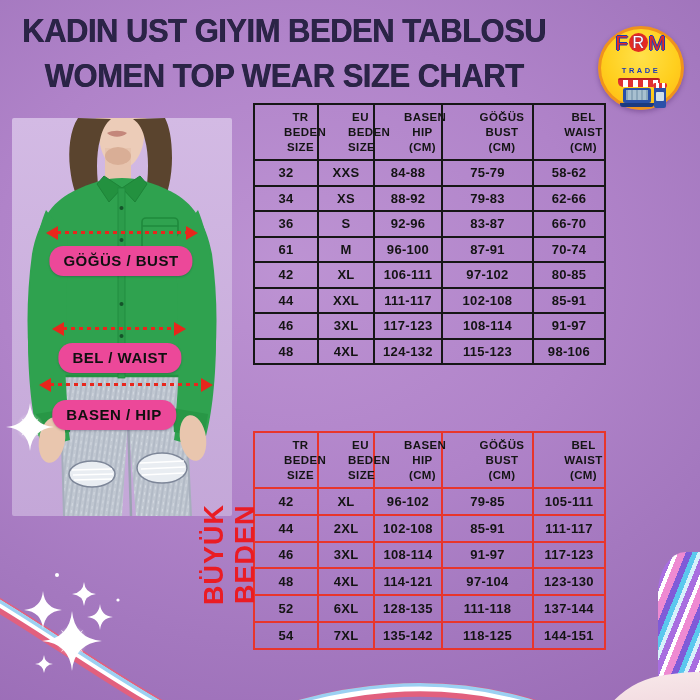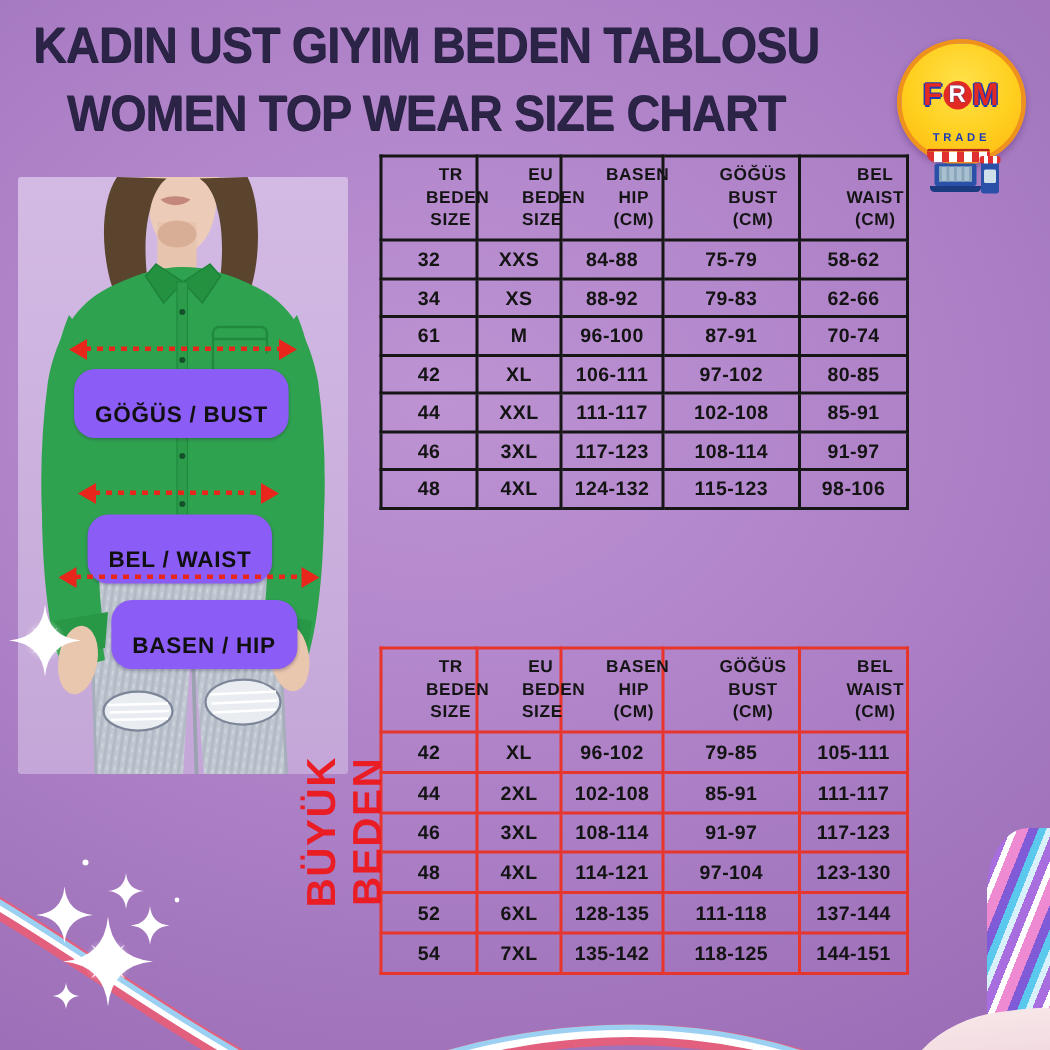--- a/index.html
+++ b/index.html
@@ -15,21 +15,21 @@
     color:#2b2447; letter-spacing:-0.5px; transform:scaleY(1.08); transform-origin:top center;
     text-shadow:0.5px 0.5px 0 #241e3c;
   }
   
   .logo {
     position:absolute; left:598px; top:26px; width:86px; height:84px; z-index:7;
     border-radius:50%; border:3px solid #ef921d; box-sizing:border-box;
     background: radial-gradient(circle at 50% 35%, #ffe14a 0%, #ffcf1e 55%, #ffb413 100%);
     text-align:center; box-shadow:0 2px 5px rgba(60,20,90,.35);
   }
-  .logo-letters { margin-top:24px; font-weight:700; font-size:21px; line-height:21px; letter-spacing:1px; }
+  .logo-letters { margin-top:3px; font-weight:400; font-size:21px; line-height:21px; letter-spacing:1px; }
   .logo-letters .lf, .logo-letters .lm { color:#e22a22; text-shadow:-1px 0 #1c3ab8, 1px 0 #1c3ab8, 0 -1px #1c3ab8, 0 1px #1c3ab8; }
   .logo-letters .lr {
     display:inline-block; width:19px; height:19px; line-height:19px; border-radius:50%;
     background:#e22a22; color:#fff; text-shadow:0 0 1px #1c3ab8; font-size:16px; vertical-align:2px;
   }
   .logo-trade { font-size:7.5px; font-weight:bold; color:#1c3ab8; letter-spacing:2.5px; margin-top:13px; }
   .shop-icon { position:relative; width:50px; height:32px; margin:3px auto 0; }
   .shop-awning { position:absolute; left:2px; top:0; width:42px; height:9px; border-radius:2px 2px 5px 5px;
     background:repeating-linear-gradient(90deg,#e03030 0 5px,#ffffff 5px 10px); border-top:2px solid #b82020; box-sizing:border-box;}
   .shop-laptop { position:absolute; left:7px; top:10px; width:28px; height:15px; background:#2a50a8; border-radius:2px; }
@@ -42,22 +42,22 @@
   .shop-stall-win { position:absolute; left:2px; top:6px; width:8px; height:9px; background:#cfe0ea; border-radius:1px; }
   
   .photo { position:absolute; left:12px; top:118px; width:220px; height:398px; z-index:1; border-radius:2px; overflow:hidden; }
   
   .measure-arrow { position:absolute; height:3px; z-index:5;
     background:repeating-linear-gradient(90deg,#e8261c 0 4px, rgba(0,0,0,0) 4px 8px); }
   .measure-arrow .ah { position:absolute; top:-5px; width:0; height:0; border-top:7px solid transparent; border-bottom:7px solid transparent; }
   .measure-arrow .ah-left  { left:-11px;  border-right:12px solid #e8261c; }
   .measure-arrow .ah-right { right:-11px; border-left:12px solid #e8261c; }
   .measure-label { position:absolute; transform:translateX(-50%); z-index:5;
-    background:#8b5cf6; color:#101010; font-weight:800; font-size:15px; letter-spacing:0.5px;
-    padding:22px 14px 7px; border-radius:14px; white-space:nowrap; box-shadow:0 1px 2px rgba(40,20,60,.25); }
+    background:#ec4899; color:#101010; font-weight:800; font-size:15px; letter-spacing:0.5px;
+    padding:6px 14px 7px; border-radius:14px; white-space:nowrap; box-shadow:0 1px 2px rgba(40,20,60,.25); }
   
   table.size-table { position:absolute; left:253px; border-collapse:collapse; table-layout:fixed; width:351px; z-index:3; }
   .size-table th, .size-table td { text-align:center; vertical-align:middle; font-weight:800; color:#141414; padding:0; }
   .size-table th { font-size:11.5px; line-height:15px; letter-spacing:0.4px; white-space:pre-line; height:54px;padding-left:29px; }
   .size-table td { font-size:13px; letter-spacing:0.3px; }
   .t1 { top:103px; }
   .t1 th, .t1 td { border:2px solid #161616; }
   .t1 td { height:23.5px; }
   .t2 { top:431px; }
   .t2 th, .t2 td { border:2px solid #e8352c; }
@@ -186,21 +186,21 @@
 <div class="measure-arrow" style="left:63px; top:327px; width:112px;">
   <span class="ah ah-left"></span>
   <span class="ah ah-right"></span>
 </div>
 <div class="measure-label" style="left:120px; top:343px;">BEL / WAIST</div>
 
 <div class="measure-arrow" style="left:50px; top:383px; width:152px;">
   <span class="ah ah-left"></span>
   <span class="ah ah-right"></span>
 </div>
-<div class="measure-label" style="left:136px; top:400px;">BASEN / HIP</div>
+<div class="measure-label" style="left:114px; top:400px;">BASEN / HIP</div>
 
 <table class="size-table t1">
   <colgroup>
       <col style="width:64px">
       <col style="width:56px">
       <col style="width:68px">
       <col style="width:91px">
       <col style="width:72px">
     </colgroup>
   <thead>
@@ -229,20 +229,27 @@
         <td>84-88</td>
         <td>75-79</td>
         <td>58-62</td>
       </tr>
       <tr>
         <td>34</td>
         <td>XS</td>
         <td>88-92</td>
         <td>79-83</td>
         <td>62-66</td>
+      </tr>
+      <tr>
+        <td>36</td>
+        <td>S</td>
+        <td>92-96</td>
+        <td>83-87</td>
+        <td>66-70</td>
       </tr>
       <tr>
         <td>61</td>
         <td>M</td>
         <td>96-100</td>
         <td>87-91</td>
         <td>70-74</td>
       </tr>
       <tr>
         <td>42</td>

